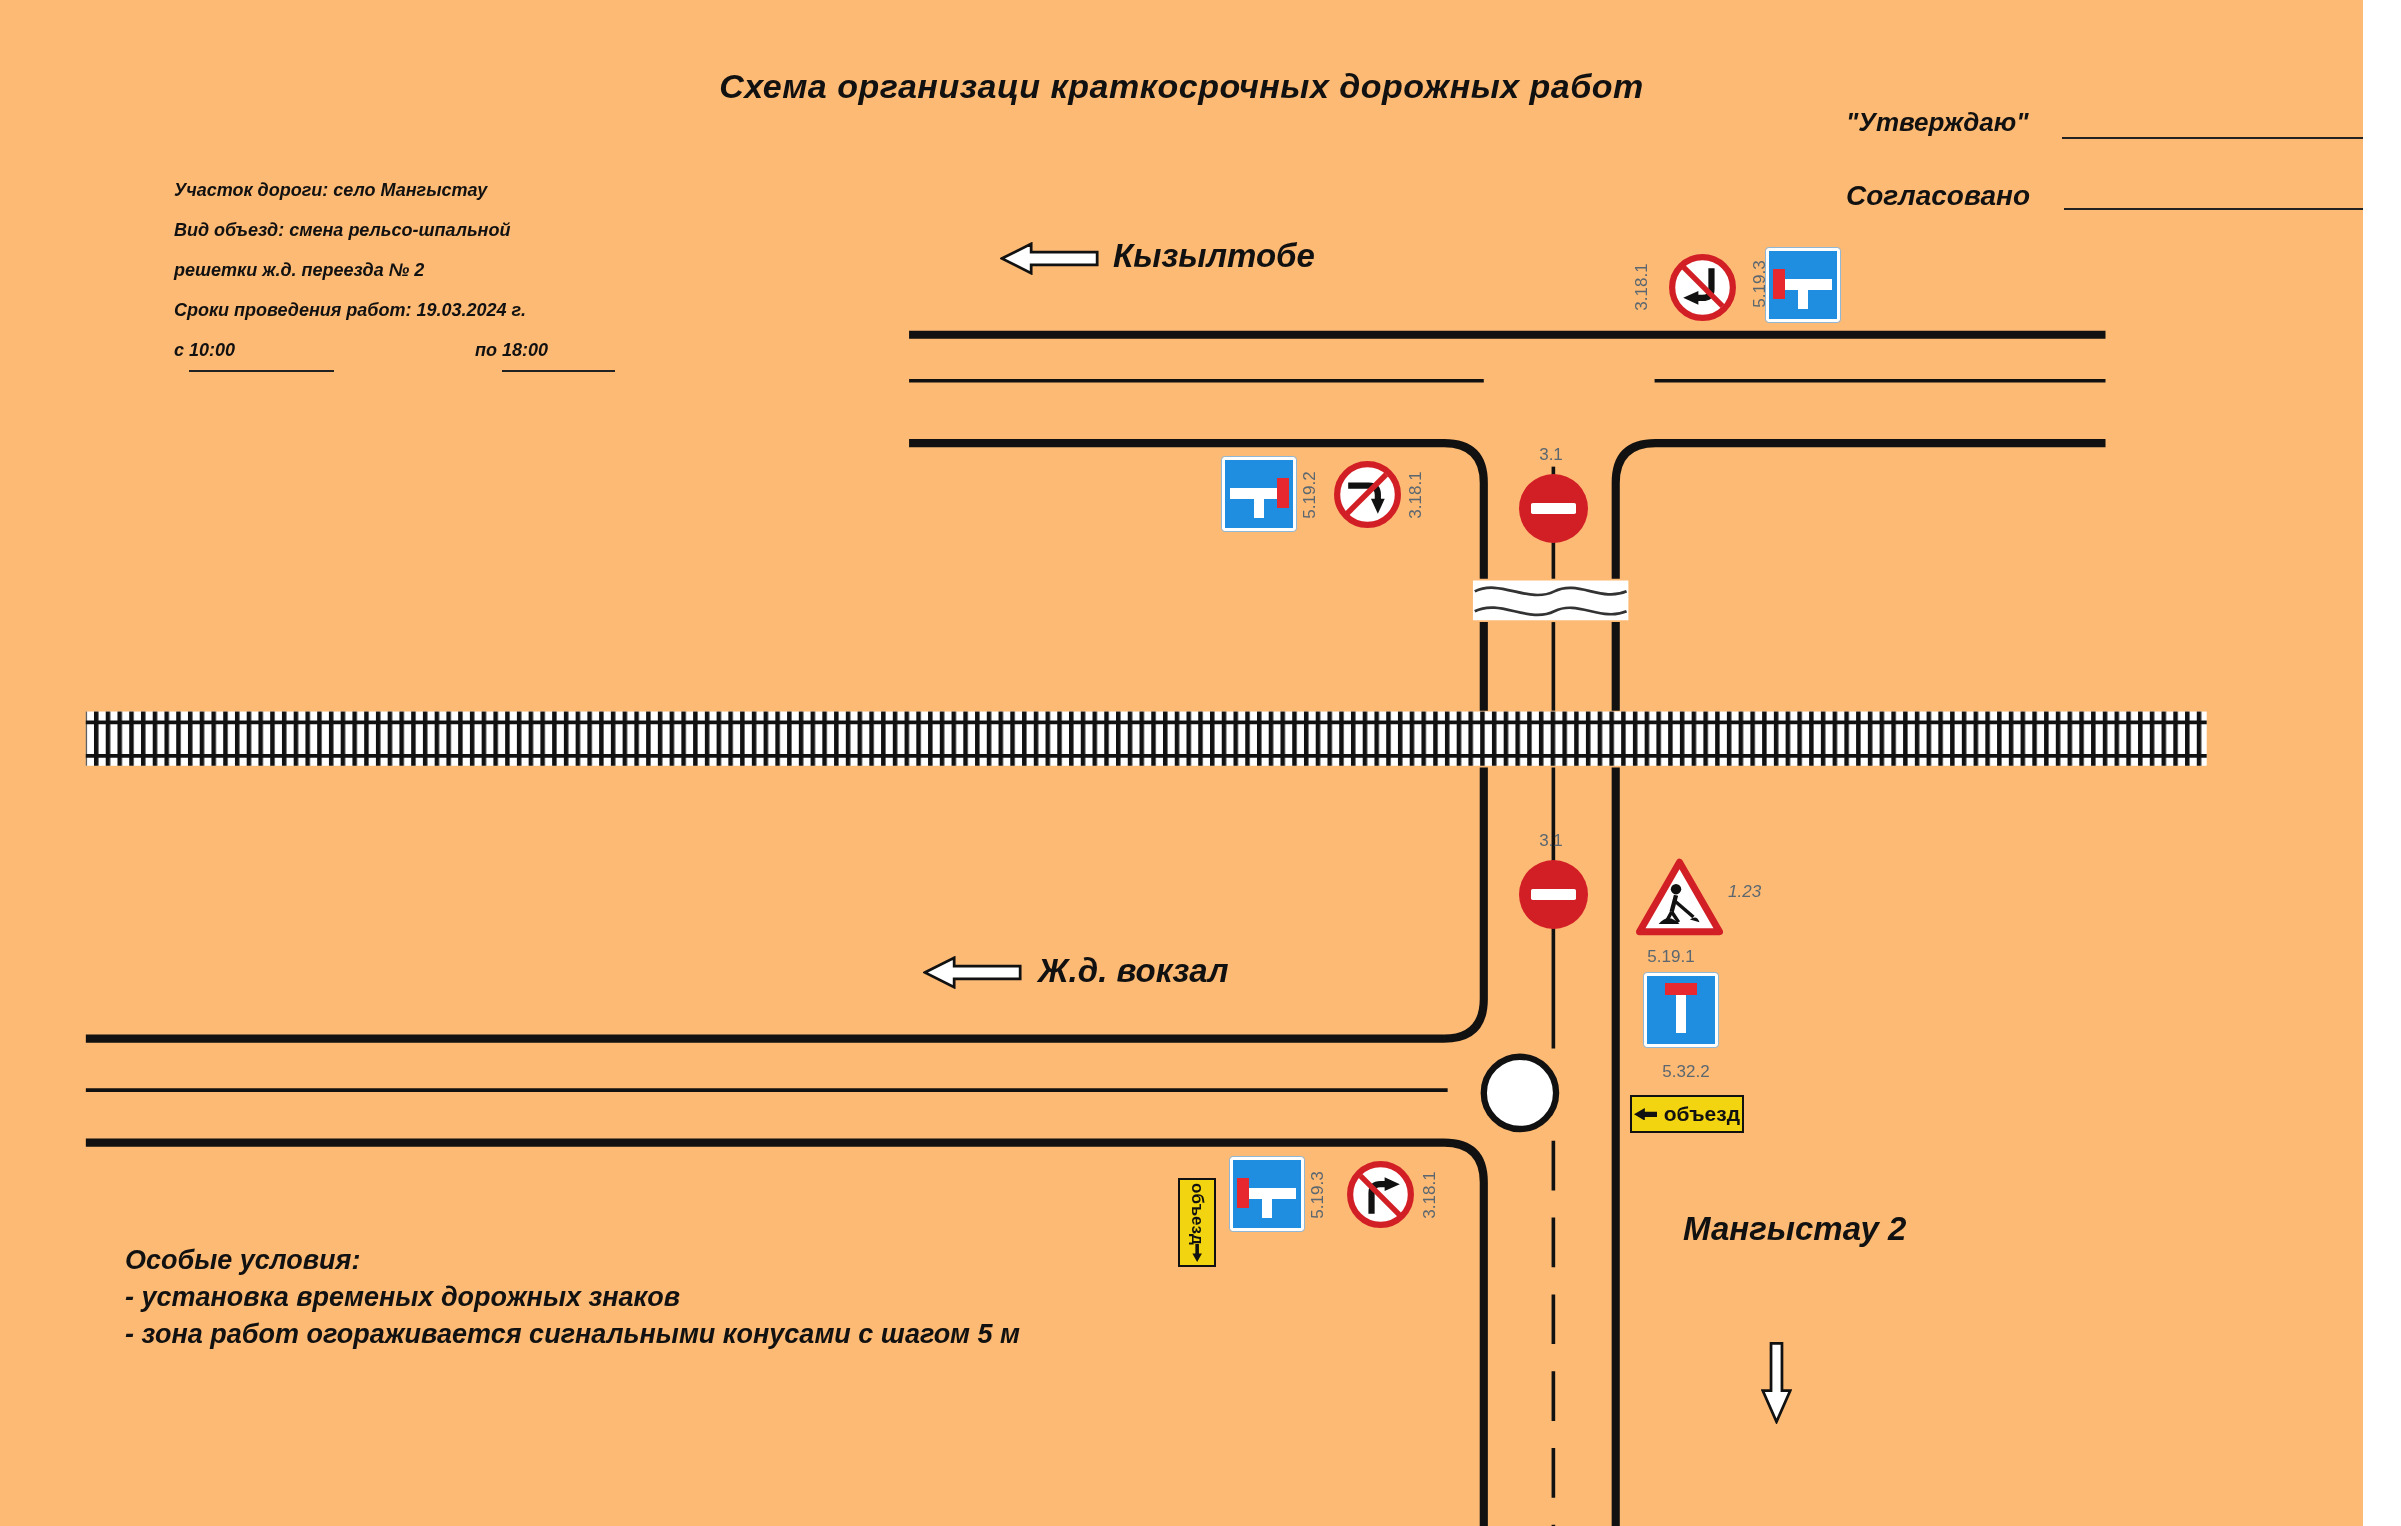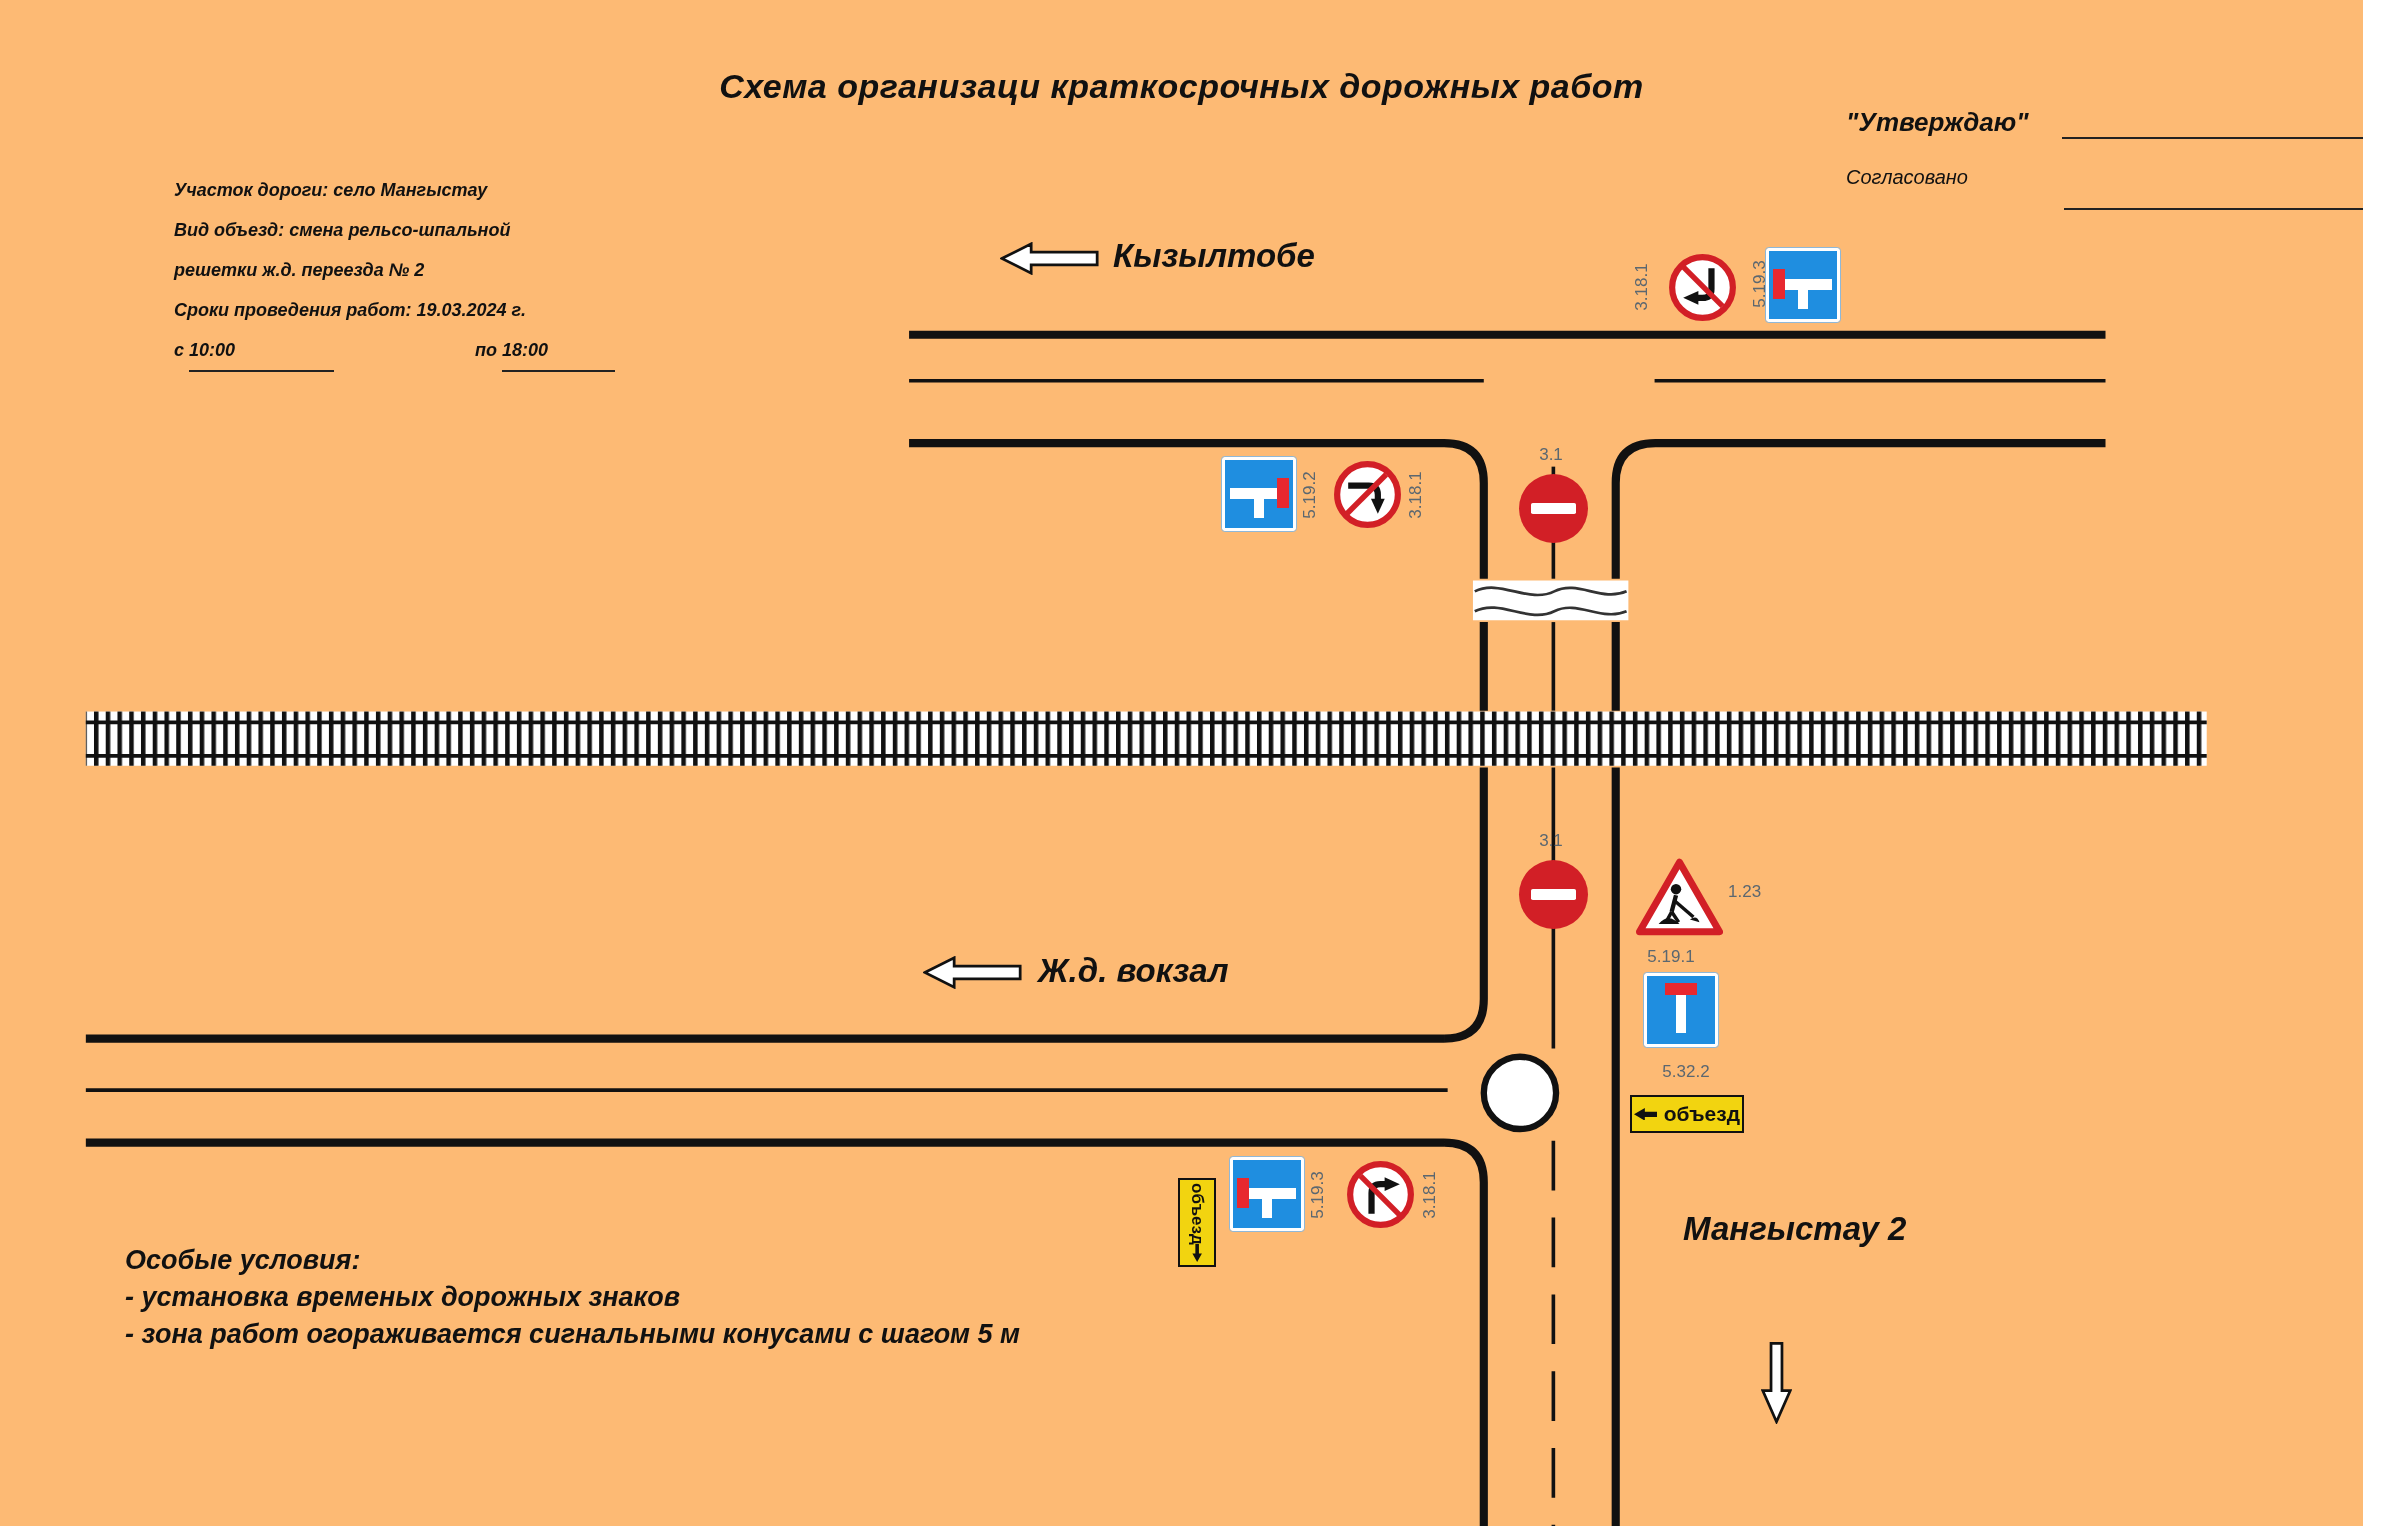--- a/index.html
+++ b/index.html
@@ -7,21 +7,21 @@
     position:relative;width:2363px;height:1527px;background:#fdba74;
     font-family:"Liberation Sans",sans-serif;color:#111;overflow:hidden;
   }
   
   .title{
     position:absolute;left:0;right:0;top:67px;text-align:center;
     font-size:34px;font-weight:bold;font-style:italic;letter-spacing:0.5px;
   }
   .approve-label{position:absolute;left:1846px;top:107px;font-size:26px;font-style:italic;font-weight:bold;}
   .approve-line{position:absolute;left:2062px;top:137px;width:337px;border-top:2.7px solid #222;}
-  .agreed-label{position:absolute;left:1846px;top:166px;font-size:20px;font-style:italic;font-weight:normal;}
+  .agreed-label{position:absolute;left:1846px;top:180px;font-size:28px;font-style:italic;font-weight:bold;}
   .agreed-line{position:absolute;left:2064px;top:208px;width:335px;border-top:2.7px solid #222;}
 
   .info{position:absolute;left:174px;top:170px;font-size:18px;font-weight:bold;font-style:italic;line-height:40px;}
   .uline{display:inline-block;border-bottom:2.7px solid #222;}
   .uline.w1{min-width:145px;}
   .uline.w2{min-width:113px;}
   .to-group{margin-left:136px;}
 
   .dir-label{position:absolute;font-size:33px;font-weight:bold;font-style:italic;white-space:nowrap;}
   .special{position:absolute;left:125px;top:1242px;font-size:27px;font-weight:bold;font-style:italic;line-height:37px;}
@@ -197,21 +197,21 @@
     <path d="M50 5 L96 85 H4 Z" fill="#fff" stroke="#d21f26" stroke-width="8" stroke-linejoin="round"></path>
     <g fill="#111" stroke="#111">
       <circle cx="46" cy="36" r="6" stroke="none"></circle>
       <path d="M46 43 L41 62" stroke-width="5" fill="none"></path>
       <path d="M41 62 L34 75 M41 62 L49 74" stroke-width="4" fill="none"></path>
       <path d="M44 49 L66 68" stroke-width="4" fill="none"></path>
       <path d="M26 76 q11 -13 24 0 Z" stroke="none"></path>
       <path d="M62 71 q8 -6 11 3 Z" stroke="none"></path>
     </g>
   </svg>
-  <div class="code" style="left:1728px;top:882px;">1.23</div>
+  <div class="code" style="left:1728px;top:882px;font-style:italic;">1.23</div>
 
   <div class="code" style="left:1635px;top:947px;width:72px;">5.19.1</div>
   <div class="sign de de-ahead" style="left:1644px;top:973px;">
 
     <div class="stub"></div>
     <div class="cap"></div>
   </div>
 
   <div class="code" style="left:1650px;top:1062px;width:72px;text-align:center;">5.32.2</div>
   <div class="sign detour-h" style="left:1630px;top:1095px;">

